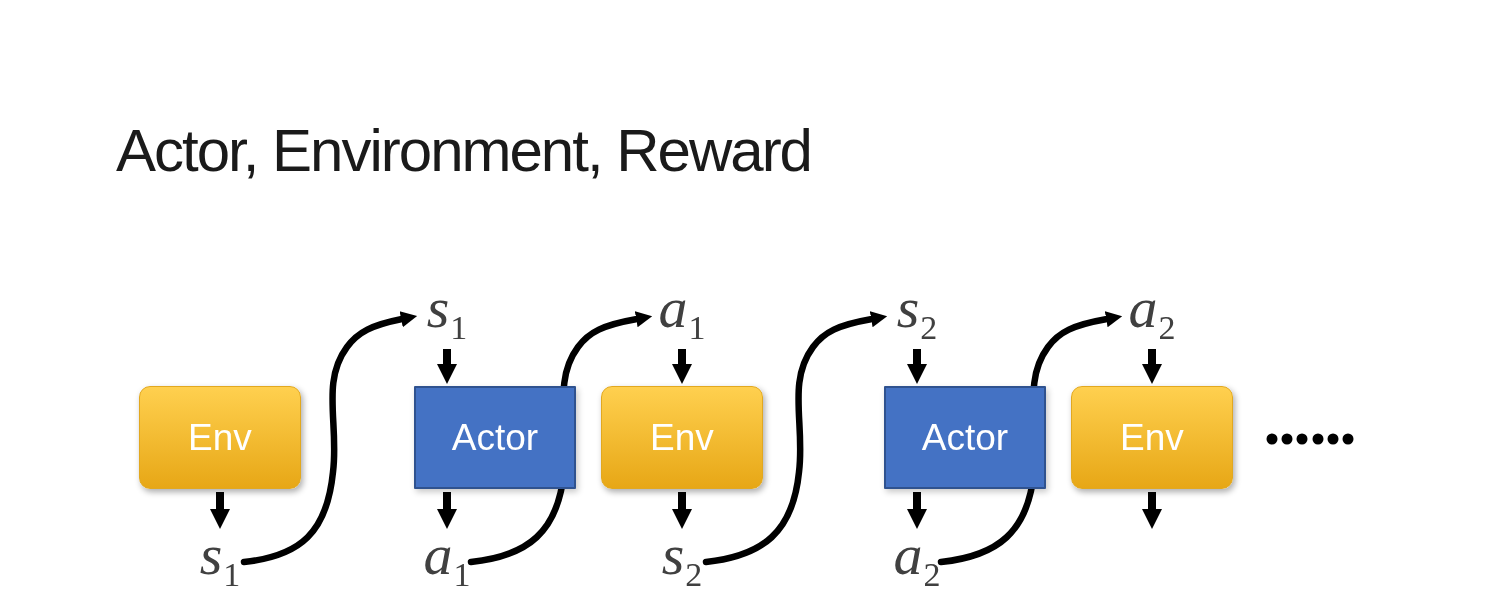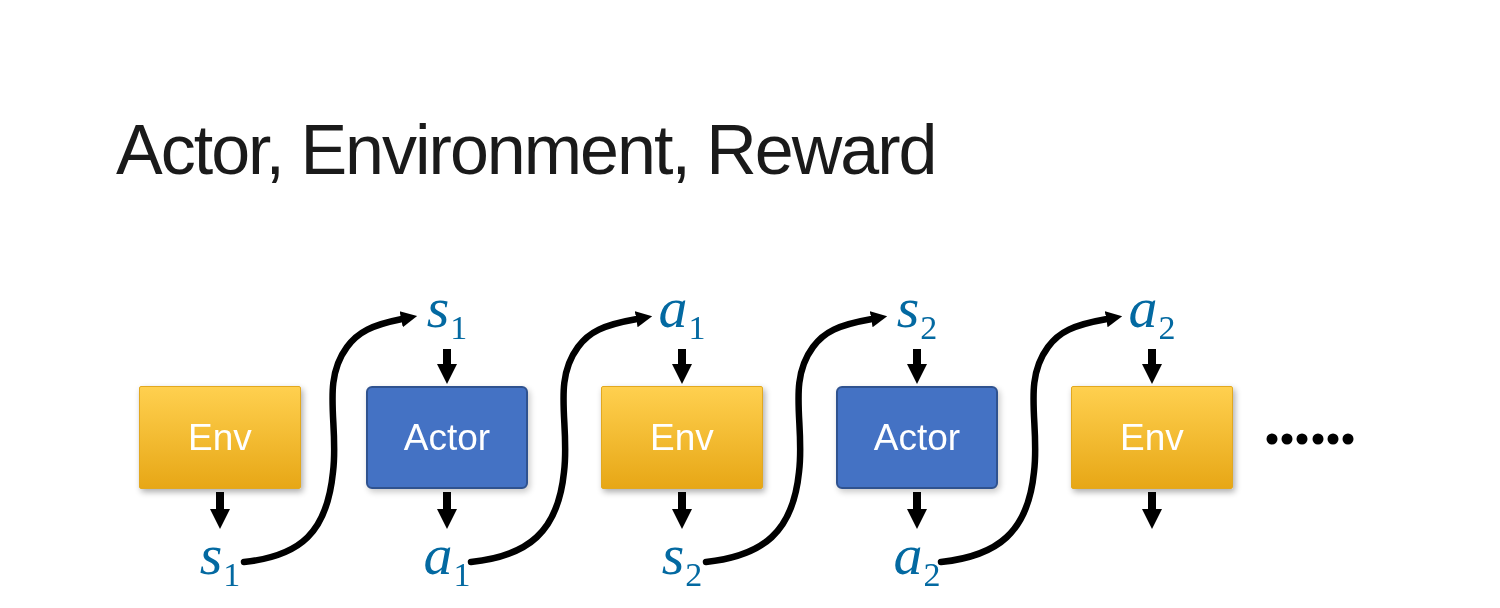--- a/index.html
+++ b/index.html
@@ -5,23 +5,23 @@
   html,body{margin:0;padding:0;background:#ffffff;}
   .slide{
     position:relative;
     width:1500px;height:608px;
     background:#ffffff;
     overflow:hidden;
     font-family:"Liberation Sans",sans-serif;
   }
   .title{
     position:absolute;
-    left:116px;top:115px;
+    left:116px;top:121px;
     margin:0;
-    font-size:70px;
+    font-size:60px;
     font-weight:300;
     letter-spacing:-2px;
     line-height:1;
     white-space:nowrap;
     color:var(--title_text,#1a1a1a);
   }
   .diagram{position:absolute;inset:0;}
   .arrows{position:absolute;left:0;top:0;width:1500px;height:608px;}
   .arrows path.conn{fill:none;stroke:var(--arrow,#000);stroke-width:6.5;stroke-linecap:round;}
   .arrows path.down{fill:none;stroke:var(--arrow,#000);stroke-width:8;}
@@ -33,38 +33,39 @@
     width:162px;height:103px;
     display:flex;align-items:center;justify-content:center;
     color:var(--box_text,#fff);
     font-size:37px;
     line-height:1;
     box-sizing:border-box;
   }
   .box.env{
     background:linear-gradient(180deg,var(--env_gradient_top,#FFD04F) 0%,var(--env_gradient_bottom,#E7A716) 100%);
     border:1px solid #e2a81f;
-    border-radius:2px;
+    border-radius:11px;
     box-shadow:2px 3px 6px rgba(0,0,0,.33);
   }
   .box.actor{
     background:var(--actor_fill,#4472C4);
     border:2px solid var(--actor_border,#2F528F);
-    border-radius:6px;
+    border-radius:1px;
     box-shadow:2px 3px 6px rgba(0,0,0,.22);
+    margin-left:48px;
   }
   .mlabel{
     position:absolute;
     width:140px;
     text-align:center;
     font-family:"Liberation Serif","DejaVu Serif",serif;
     font-style:italic;
     font-size:58px;
     line-height:1;
-    color:#0369a1;
+    color:#404040;
     white-space:nowrap;
   }
   .mlabel .msub{
     font-style:normal;
     font-size:34px;
     vertical-align:-12px;
     margin-left:1px;
   }
   .mlabel.top{top:279px;}
   .mlabel.bottom{top:526px;}

